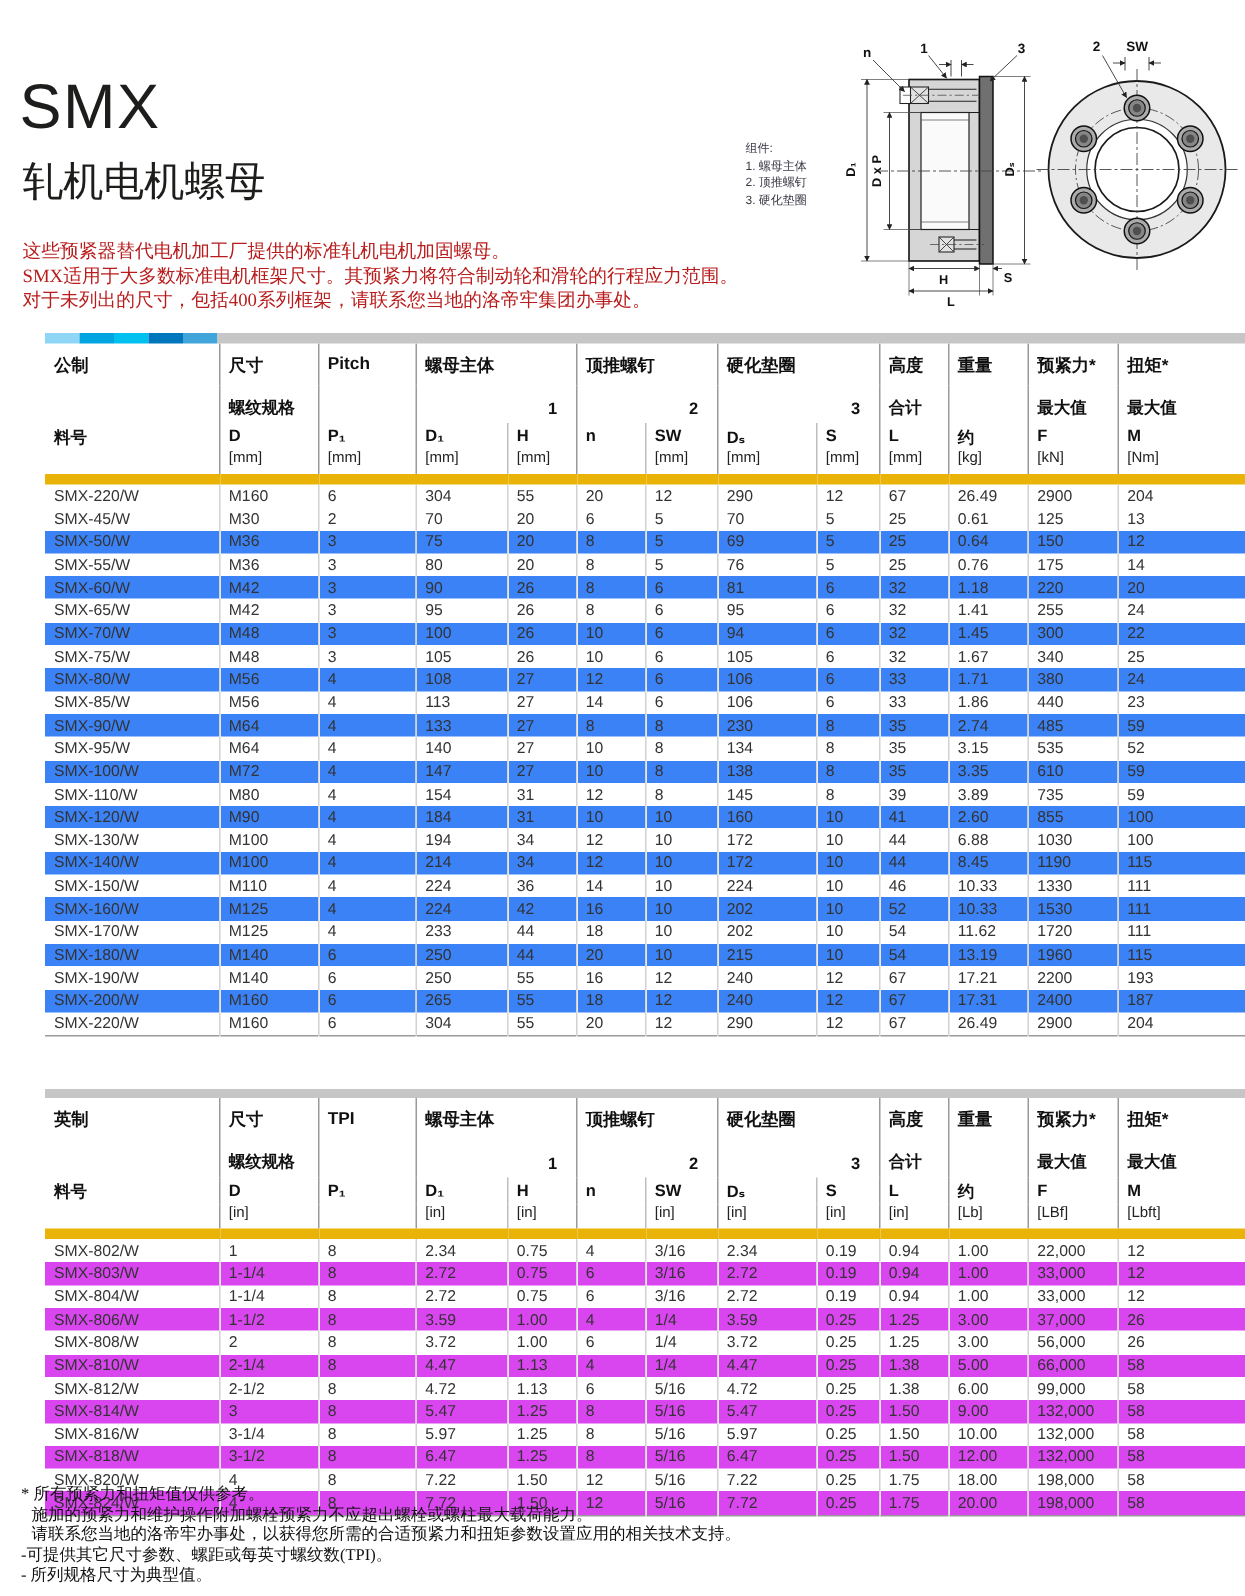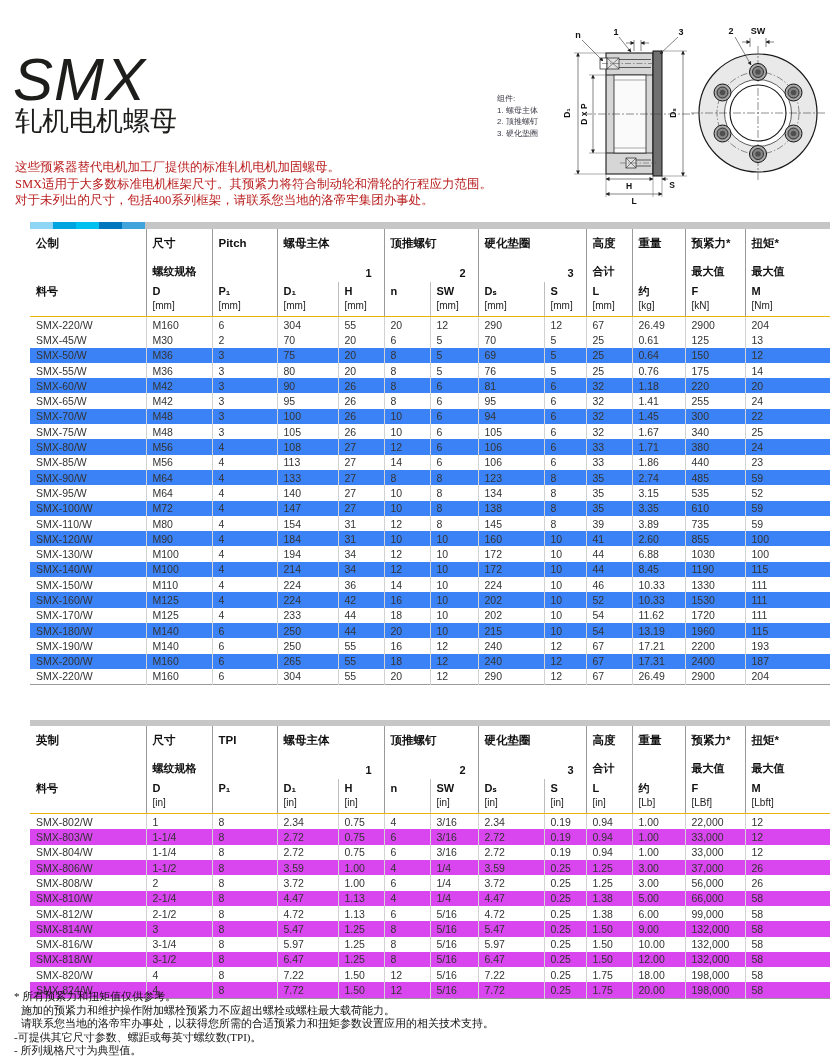--- a/index.html
+++ b/index.html
@@ -1,20 +1,20 @@
 <!DOCTYPE html>
 <html><head>
 <meta charset="utf-8">
 <style>
   html,body{margin:0;padding:0;background:#fff;}
   .page{position:relative;width:830px;height:1064px;background:#fff;overflow:hidden;
         font-family:"Liberation Sans","DejaVu Sans",sans-serif;color:#1a1a1a;}
 
   
-  .title{position:absolute;left:13px;top:50px;font-size:60px;line-height:1;letter-spacing:1px;color:#1d1d1b;font-weight:400;font-style:italic;}
+  .title{position:absolute;left:13px;top:50px;font-size:42px;line-height:1;letter-spacing:1px;color:#1d1d1b;font-weight:400;}
   .subtitle{position:absolute;left:15px;top:105px;font-size:27px;line-height:1.2;color:#1d1d1b;}
   .desc{position:absolute;left:15px;top:159px;font-family:"Liberation Serif","DejaVu Serif",serif;
         font-size:12.5px;line-height:16.5px;color:#b91c1c;}
 
   
   .drawing{position:absolute;left:488px;top:12px;width:340px;height:198px;}
   .legend{position:absolute;left:497px;top:93px;font-size:8px;line-height:11.5px;color:#3a3a46;}
   .legend div{white-space:nowrap;}
 
   
@@ -25,21 +25,21 @@
   .colorbar .rest{flex:1;background:#c6c6c6;height:100%;}
   .tgap{margin-top:35px;}
 
   table{border-collapse:collapse;table-layout:fixed;width:802px;border-bottom:1px solid #9a9a9a;}
   th,td{padding:0 0 0 6px;text-align:left;font-weight:normal;white-space:nowrap;overflow:hidden;}
   thead th{color:#111;}
   .grp{font-size:11.5px;font-weight:bold;height:28px;vertical-align:middle;}
   .subr{font-size:11px;font-weight:bold;height:22px;vertical-align:bottom;padding-bottom:3px;}
   .subr.num{text-align:right;padding-right:12px;}
   .sym{font-size:11px;font-weight:bold;height:18px;vertical-align:middle;}
-  .unit{font-size:10px;height:16px;vertical-align:top;color:#222;border-bottom:1px solid #eab308;}
+  .unit{font-size:10px;height:16px;vertical-align:top;color:#222;border-bottom:7px solid #eab308;}
   tbody td{font-size:10.5px;height:15.3px;color:#333;}
   .gs{border-left:1px solid #9a9a9a;}
   .ss{border-left:1px solid #bdbdbd;}
   tbody td.bl{border-left:1px solid #d2d2d2;}
   table.stripe-a tbody tr:nth-child(2n+3){background:#3b82f6;}
   table.stripe-b tbody tr:nth-child(2n){background:#d946ef;}
 
   
   .footnotes{position:absolute;left:14px;top:990px;font-family:"Liberation Serif","DejaVu Serif",serif;
              font-size:11px;line-height:13.5px;color:#111;}
@@ -423,21 +423,21 @@
               <td class="bl">23</td>
             </tr>
             <tr>
               <td>SMX-90/W</td>
               <td class="bl">M64</td>
               <td class="bl">4</td>
               <td class="bl">133</td>
               <td class="bl">27</td>
               <td class="bl">8</td>
               <td class="bl">8</td>
-              <td class="bl">123</td>
+              <td class="bl">230</td>
               <td class="bl">8</td>
               <td class="bl">35</td>
               <td class="bl">2.74</td>
               <td class="bl">485</td>
               <td class="bl">59</td>
             </tr>
             <tr>
               <td>SMX-95/W</td>
               <td class="bl">M64</td>
               <td class="bl">4</td>

